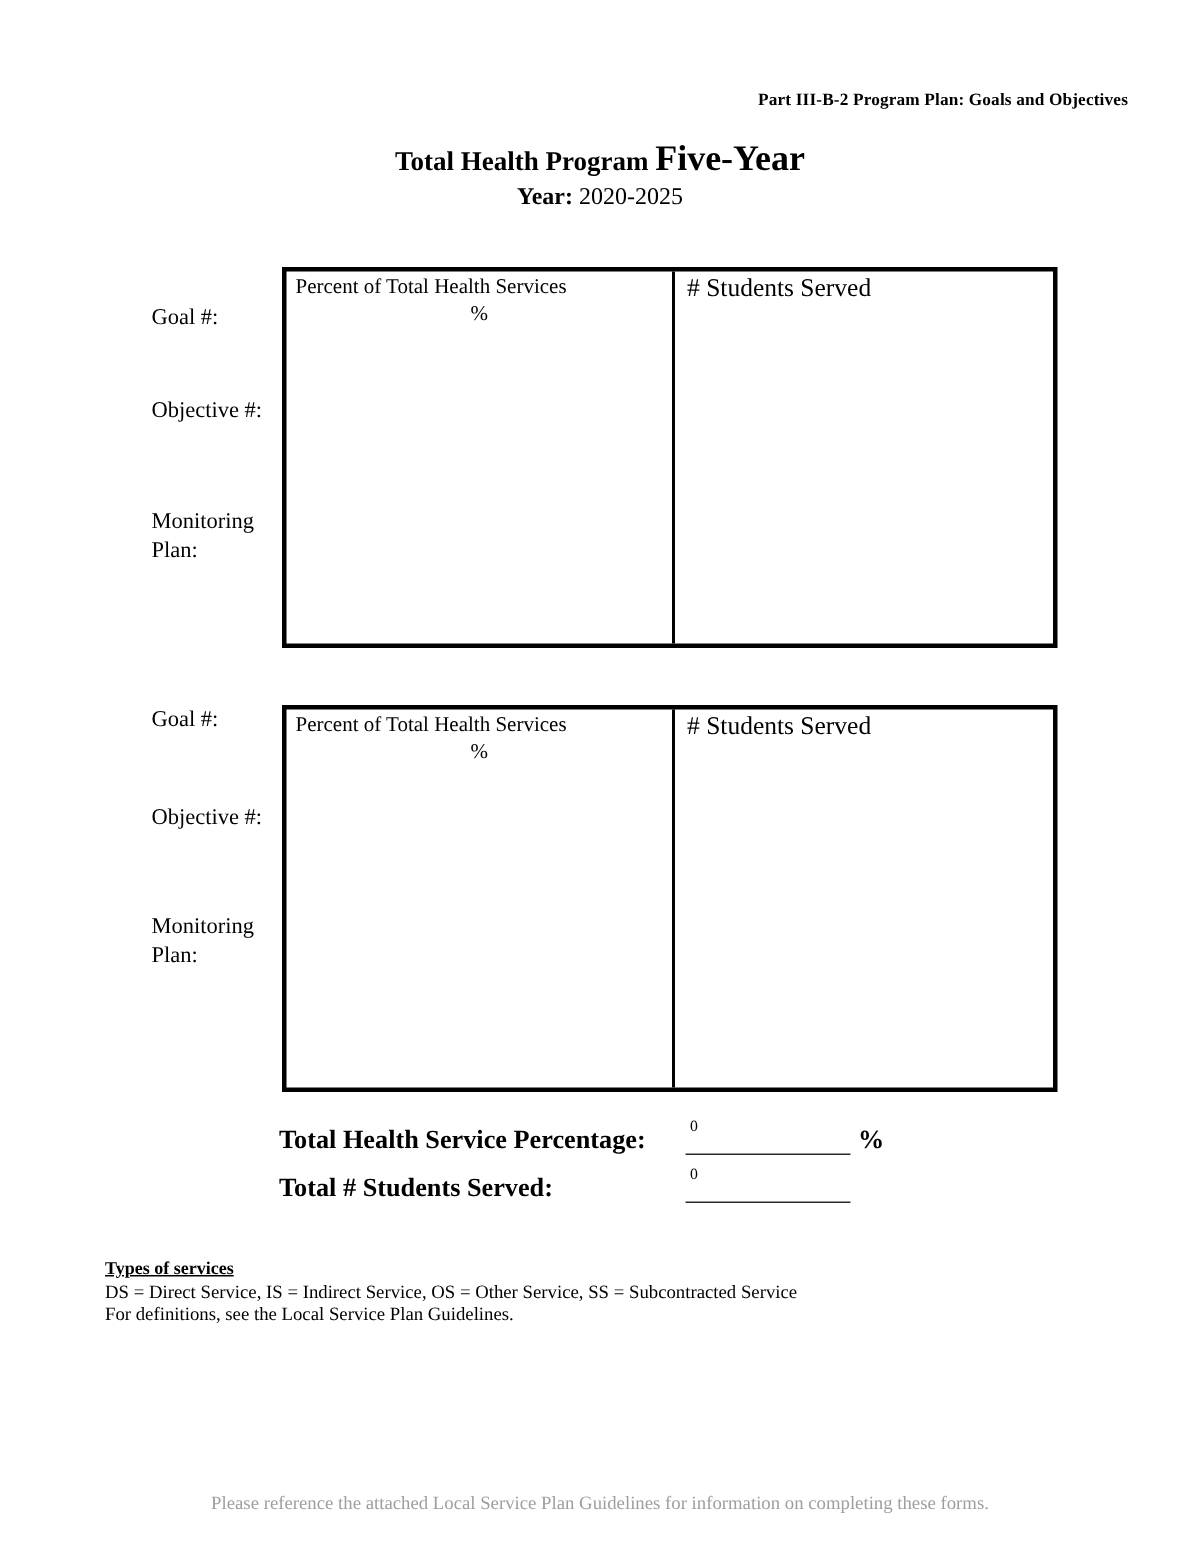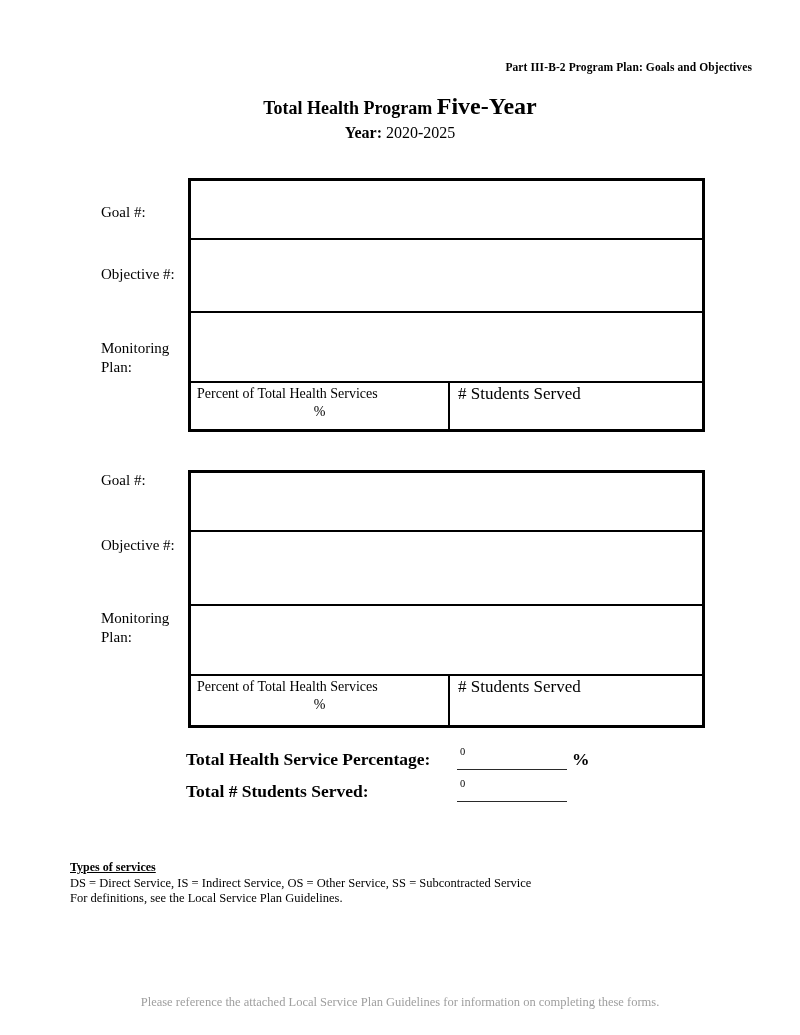--- a/index.html
+++ b/index.html
@@ -20,21 +20,21 @@
   .title-line1 .big { font-size:24px;margin-top:16px; }
   .title-line2 { font-size:24px; font-weight:bold; line-height:26px; }
   .title-line3 { font-size:16px; line-height:22px; margin-top:1px; }
   .title-line3 .yl { font-weight:bold; }
 
   .label-col { position:absolute; left:101px; font-size:15px; line-height:19px; }
 
   .section-box {
     position:absolute; left:188px; width:517px;
     border:3px solid #000; background:#fff;
-    display:flex; flex-direction:column;
+    display:flex; flex-direction:row;
   }
   #sec1 { top:178px; height:254px; }
   #sec2 { top:470px; height:258px; }
   .row-goal       { height:59px; border-bottom:2px solid #000; }
   .row-objective  { height:73px; border-bottom:2px solid #000; }
   .row-monitoring { height:70px; border-bottom:2px solid #000; }
   #sec2 .row-objective { height:74px; }
   .row-metrics { flex:1; display:flex; }
   .cell-percent {
     width:259px; border-right:2px solid #000;
@@ -44,21 +44,21 @@
   .cell-students { flex:1; padding:2px 8px; font-size:17px; line-height:18px; }
 
   .totals-row-label { position:absolute; left:186px; font-size:17.5px; font-weight:bold; }
   .fill-line {
     position:absolute; left:457px; width:110px;
     border-bottom:1.8px solid #2a2a2a; height:24px;
     font-size:10.5px; line-height:12px; padding-left:3px;
   }
   .pct-after { position:absolute; left:572px; font-size:17.5px; font-weight:bold; }
 
-  .legend { position:absolute; left:70px; top:860px; font-size:12.5px; line-height:15.5px; }
+  .legend { position:absolute; left:70px; top:838px; font-size:12.5px; line-height:15.5px; }
   .legend .legend-heading { font-weight:bold; text-decoration:underline; font-size:12px; }
 
   .page-footer {
     position:absolute; top:995px; left:0; width:100%;
     text-align:center; font-size:12.5px; color:#9e9e9e;
   }
 </style>
 </head>
 <body>
 

